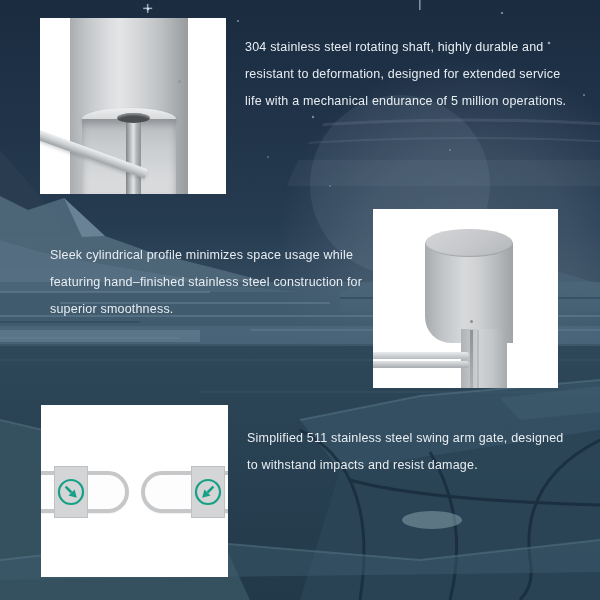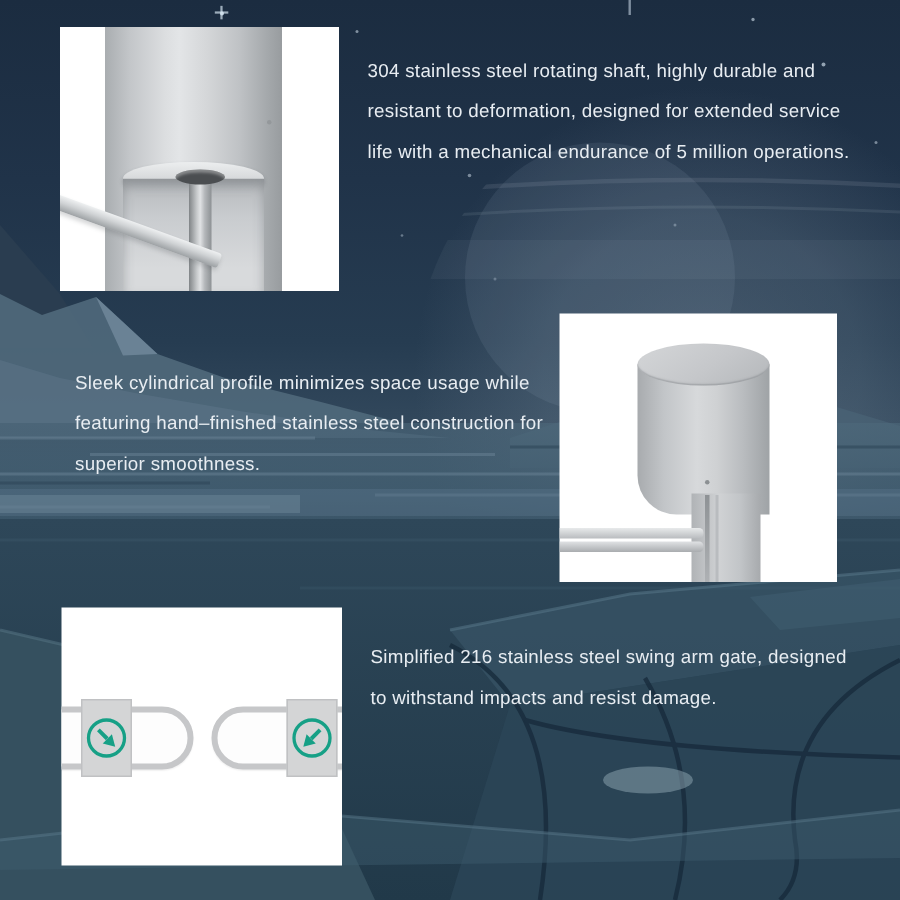--- a/index.html
+++ b/index.html
@@ -207,16 +207,16 @@
       </svg>
     </div>
     <div class="p3-panel p3-panel-r">
       <svg class="p3-arrow" width="28" height="28" viewBox="0 0 28 28">
         <circle cx="14" cy="14" r="12" fill="none" stroke="#16a086" stroke-width="2.2"></circle>
         <path d="M19.4 8.6 L13.5 14.5" stroke="#16a086" stroke-width="2.6" fill="none"></path>
         <path d="M8.2 19.8 L16.5 17.6 L10.4 11.5 Z" fill="#16a086"></path>
       </svg>
     </div>
   </div>
-  <p class="caption cap3">Simplified 216 stainless steel swing arm gate, designed
+  <p class="caption cap3">Simplified 511 stainless steel swing arm gate, designed
 to withstand impacts and resist damage.</p>
 
 </div>
 
 </body></html>

